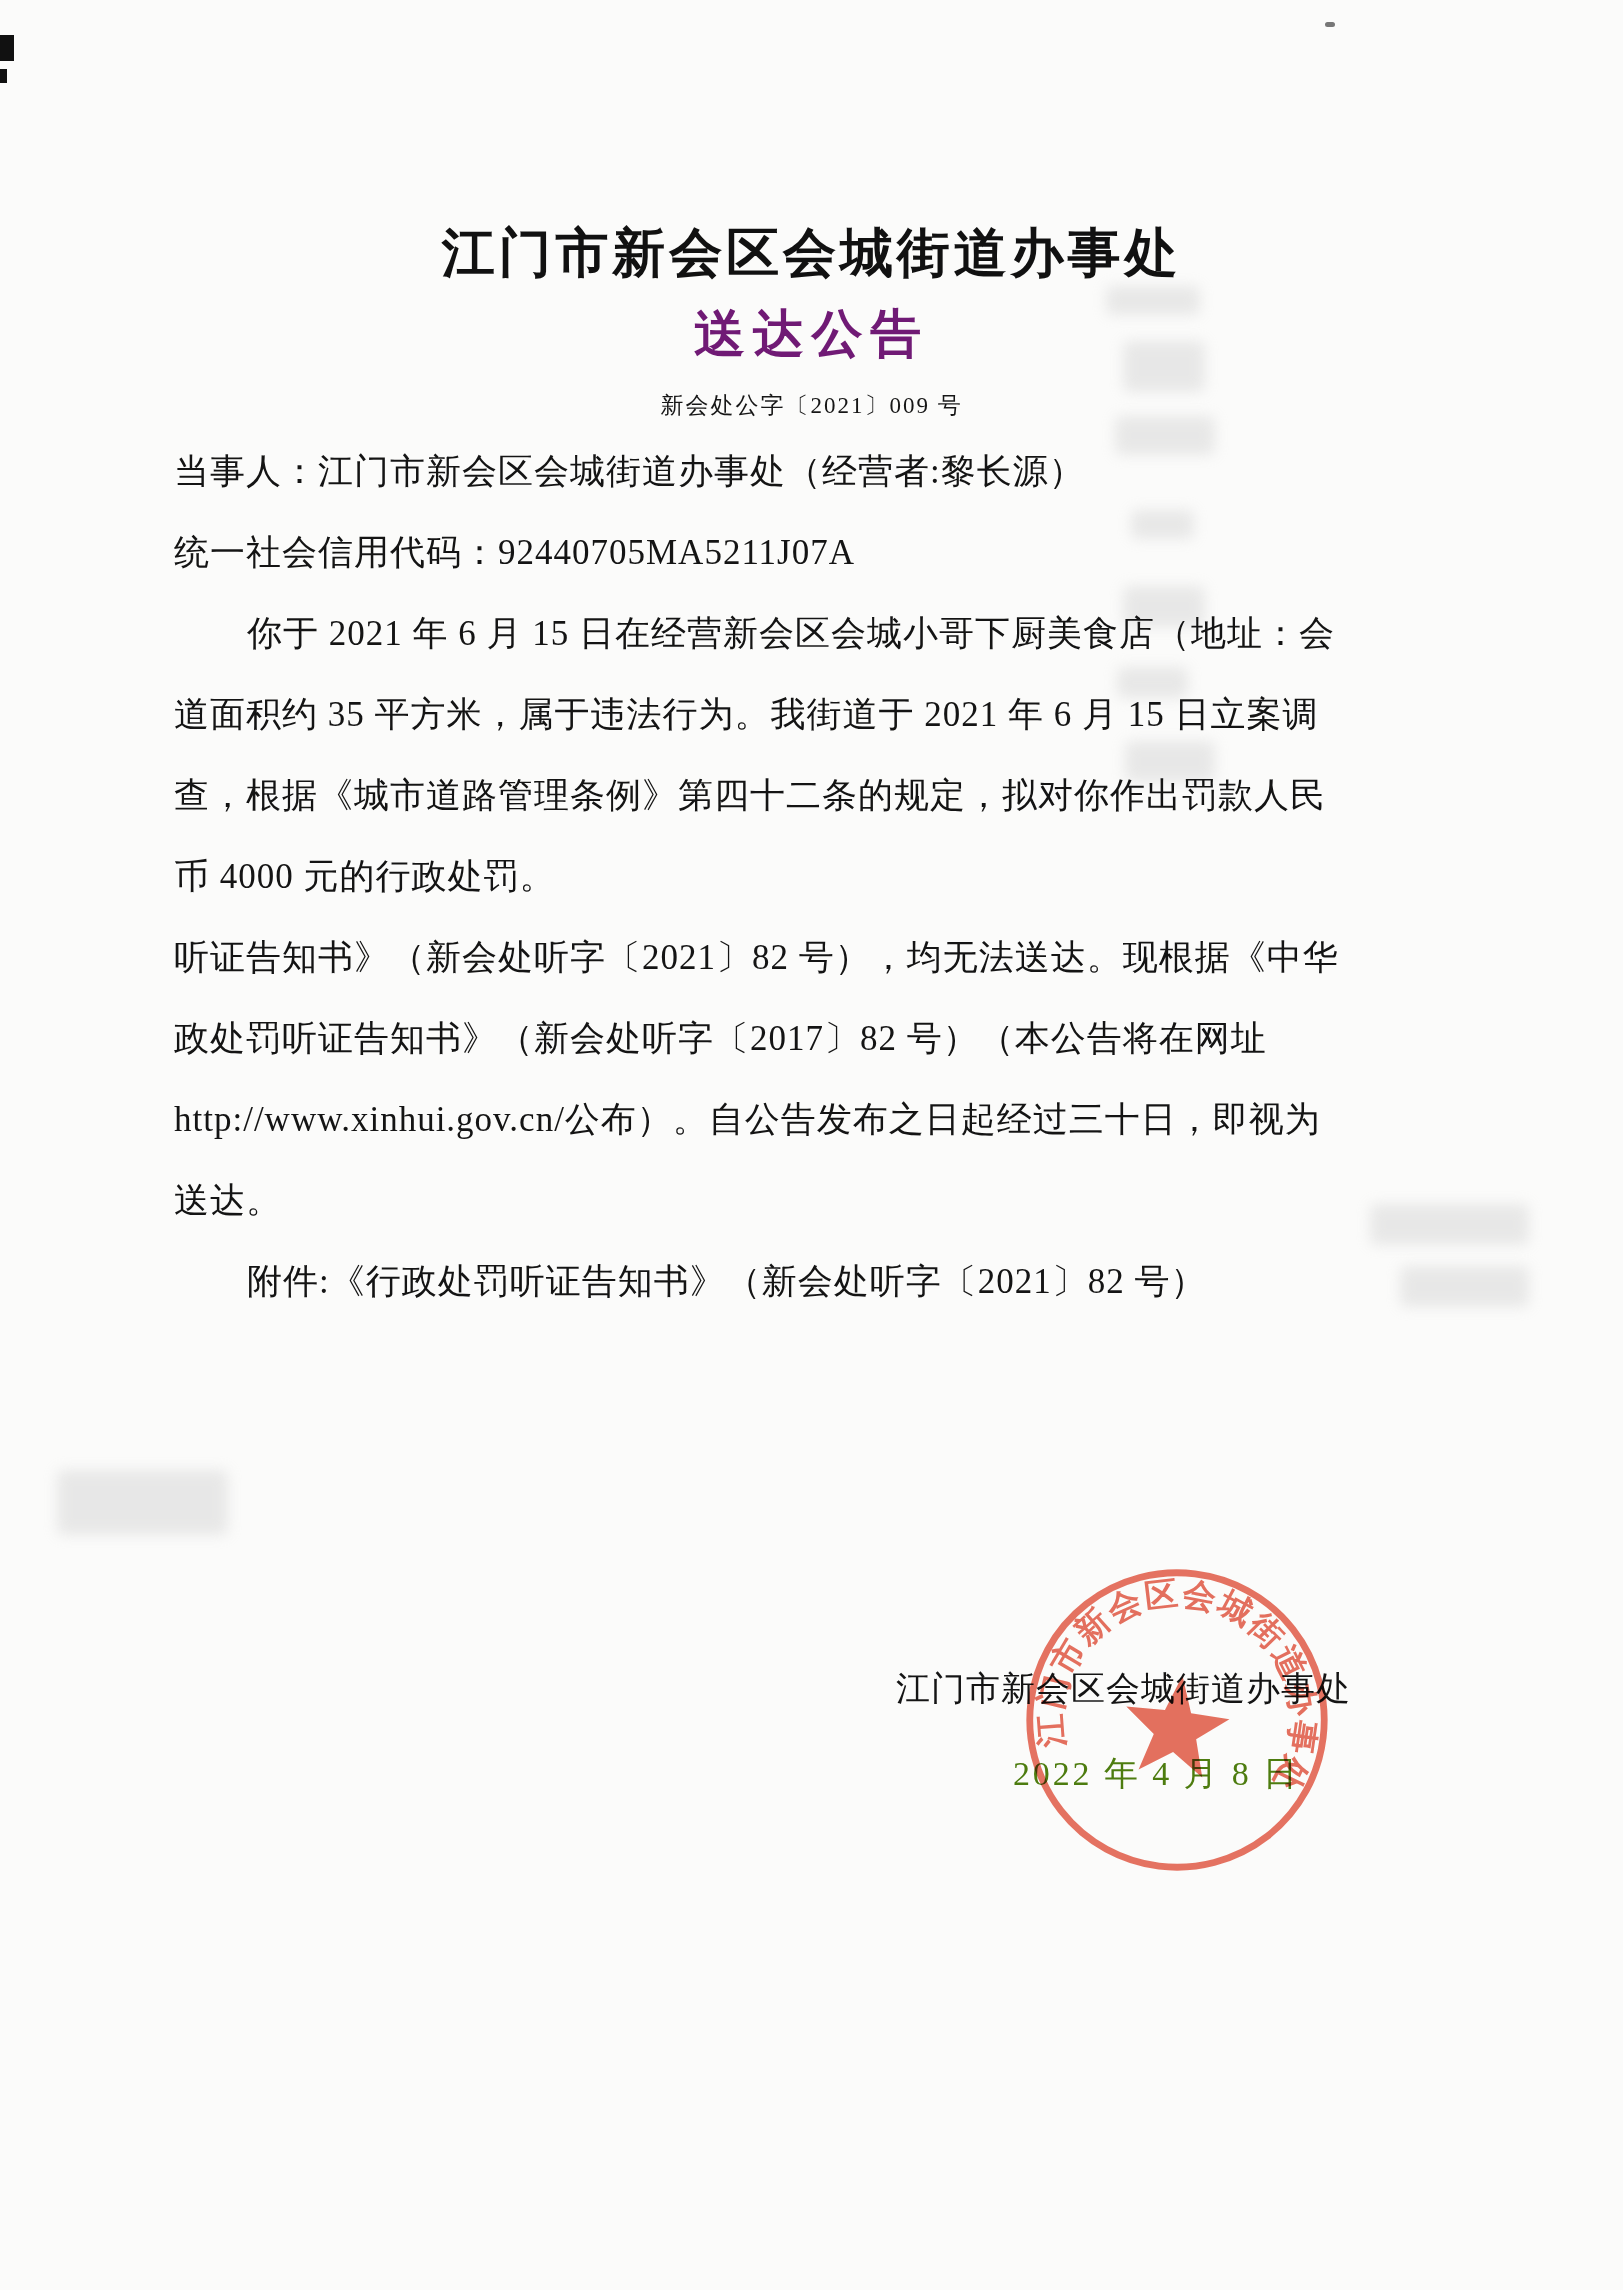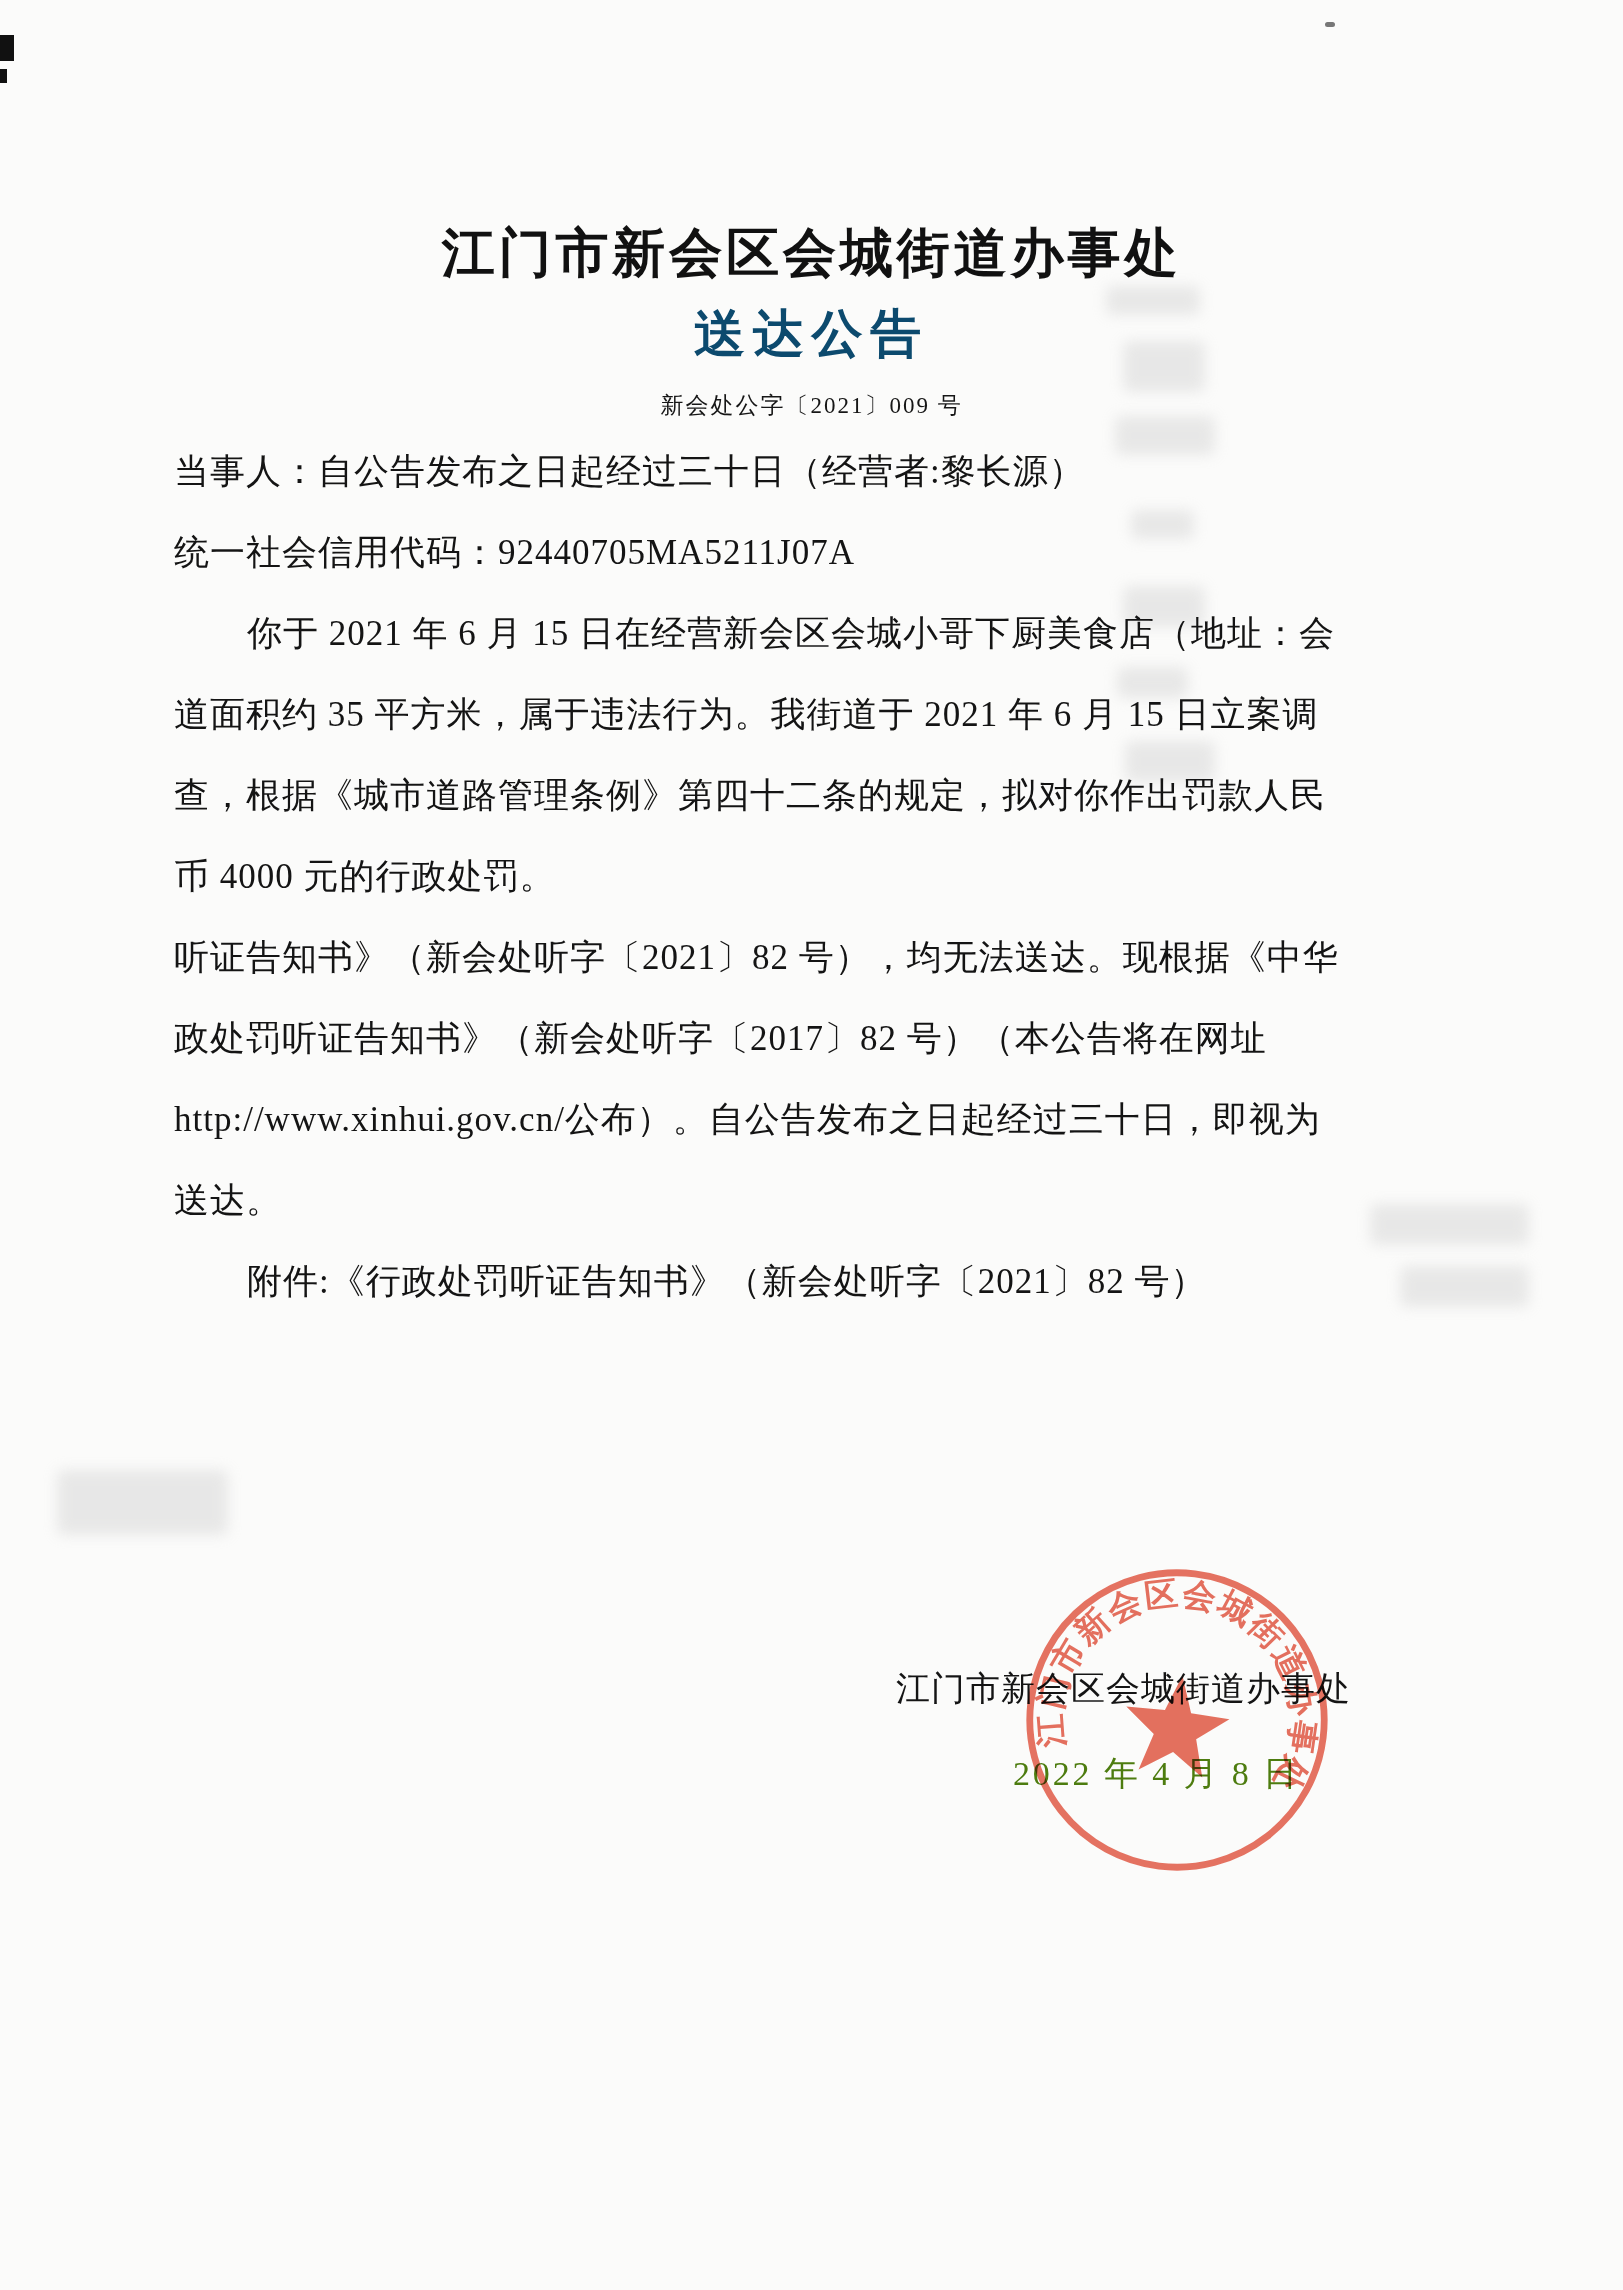--- a/index.html
+++ b/index.html
@@ -24,21 +24,21 @@
 
   
   .title1{
     position:absolute;top:218px;left:0;width:100%;
     text-align:center;font-size:53px;font-weight:bold;
     letter-spacing:3.9px;color:#111;
   }
   .title2{
     position:absolute;top:300px;left:0;width:100%;
     text-align:center;font-size:51px;font-weight:bold;
-    letter-spacing:7.8px;color:#0c4a6e;
+    letter-spacing:7.8px;color:#701a75;
   }
   .docnum{
     position:absolute;top:390px;left:0;width:100%;
     text-align:center;font-size:23px;letter-spacing:2px;color:#161616;
   }
 
   
   .body-text{
     position:absolute;top:431px;left:174px;width:1292px;
     font-size:35px;line-height:81px;letter-spacing:1px;color:#141414;
@@ -82,21 +82,21 @@
   <div class="ghost" style="left:1125px;top:741px;width:90px;height:41px;"></div>
   <div class="ghost" style="left:1370px;top:1204px;width:159px;height:41px;"></div>
   <div class="ghost" style="left:1400px;top:1266px;width:129px;height:41px;"></div>
   <div class="ghost" style="left:57px;top:1470px;width:171px;height:65px;"></div>
 
   <div class="title1">江门市新会区会城街道办事处</div>
   <div class="title2">送达公告</div>
   <div class="docnum">新会处公字〔2021〕009 号</div>
 
   <div class="body-text">
-    <div class="line">当事人：自公告发布之日起经过三十日（经营者:黎长源）</div>
+    <div class="line">当事人：江门市新会区会城街道办事处（经营者:黎长源）</div>
     <div class="line">统一社会信用代码：92440705MA5211J07A</div>
     <div class="line indent">你于 2021 年 6 月 15 日在经营新会区会城小哥下厨美食店（地址：会</div>
     <div class="line">道面积约 35 平方米，属于违法行为。我街道于 2021 年 6 月 15 日立案调</div>
     <div class="line">查，根据《城市道路管理条例》第四十二条的规定，拟对你作出罚款人民</div>
     <div class="line">币 4000 元的行政处罚。</div>
     <div class="line">听证告知书》（新会处听字〔2021〕82 号），均无法送达。现根据《中华</div>
     <div class="line">政处罚听证告知书》（新会处听字〔2017〕82 号）（本公告将在网址</div>
     <div class="line">http://www.xinhui.gov.cn/公布）。自公告发布之日起经过三十日，即视为</div>
     <div class="line">送达。</div>
     <div class="line indent">附件:《行政处罚听证告知书》（新会处听字〔2021〕82 号）</div>

